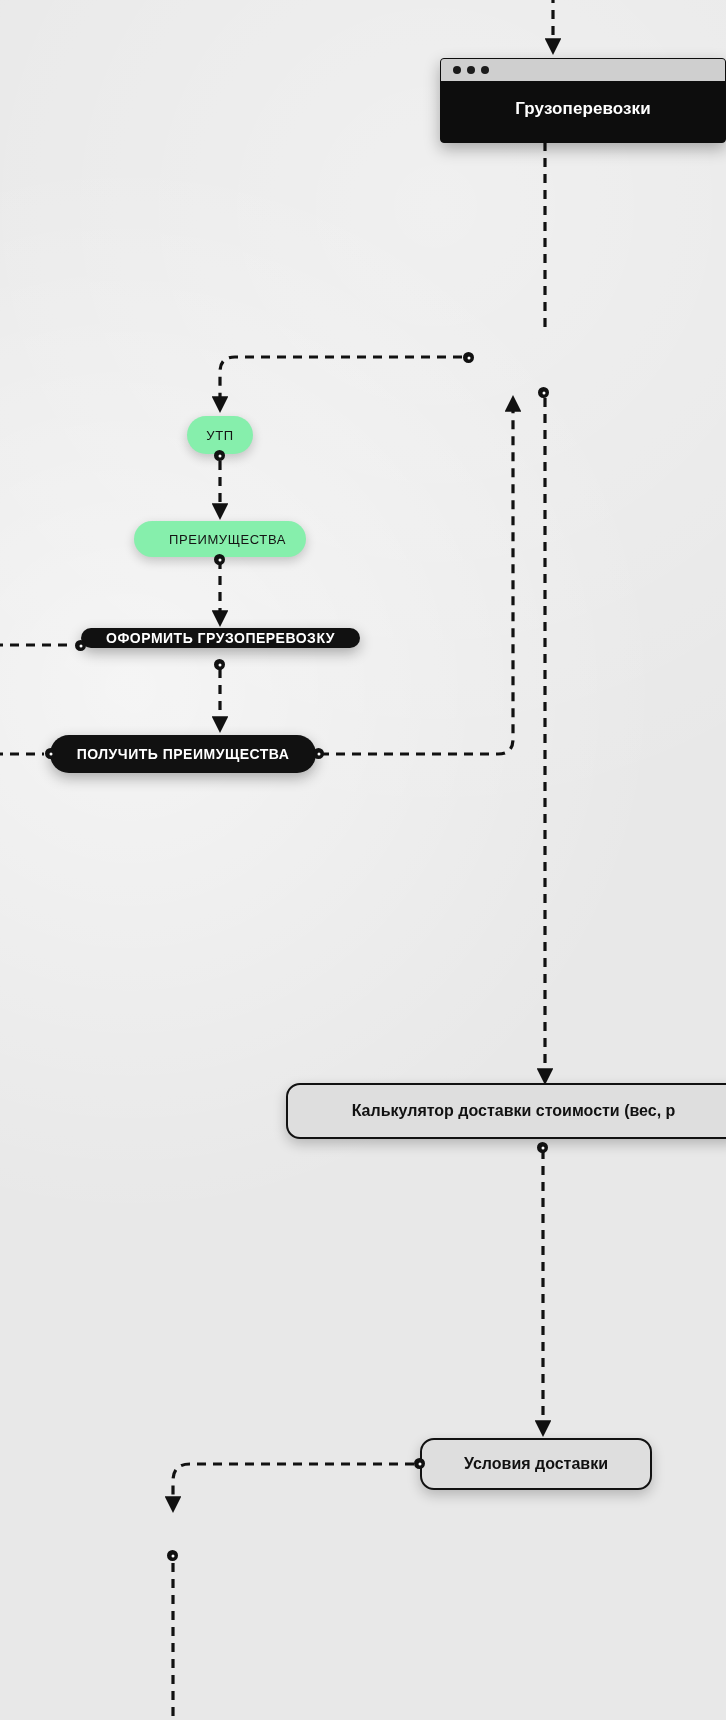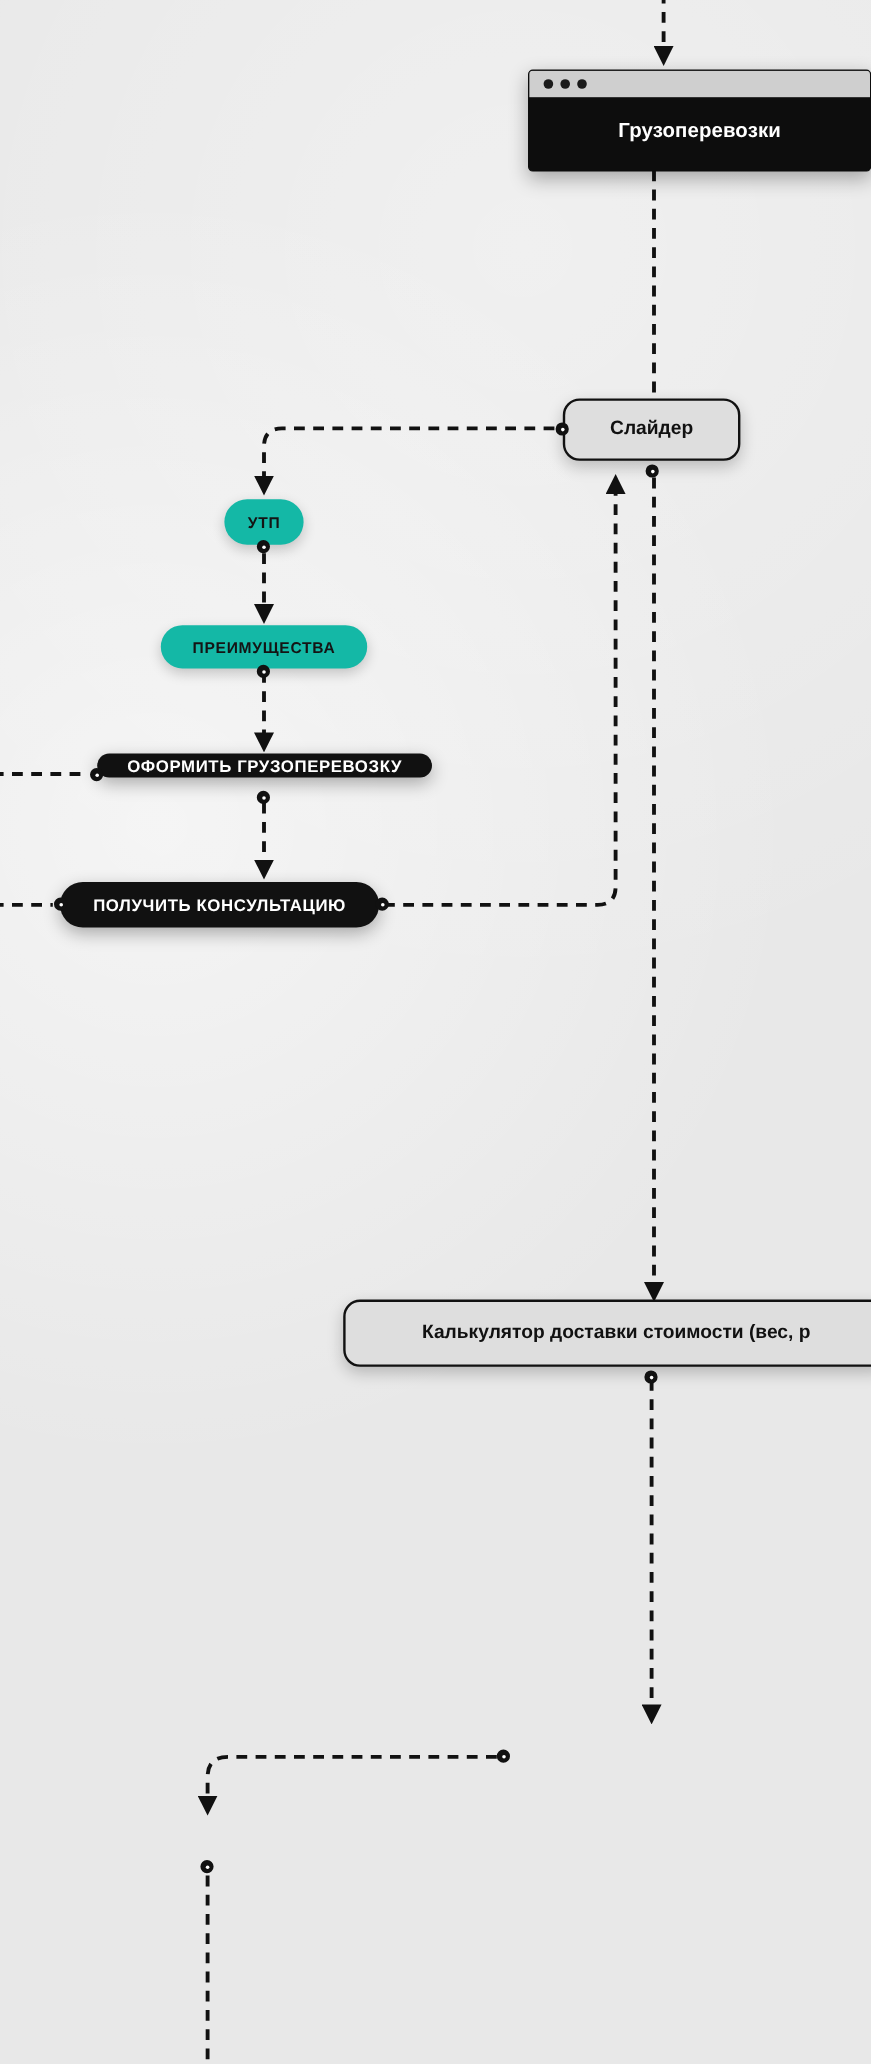--- a/index.html
+++ b/index.html
@@ -94,25 +94,25 @@
     border-radius: 14px;
     color: #111111;
     font-size: 16px;
     font-weight: bold;
     box-shadow: 0 5px 13px rgba(0,0,0,0.22);
     padding: 0 18px;
   }
 
   
   .node-white {
-    background: #14b8a6;
+    background: #86efac;
     border-radius: 999px;
     color: #141414;
     font-size: 13px;
-    font-weight: bold;
+    font-weight: normal;
     letter-spacing: 0.6px;
     box-shadow: 0 4px 11px rgba(0,0,0,0.20);
     padding: 0 20px;
   }
 
   
   .node-black {
     background: #111111;
     border-radius: 999px;
     color: #ffffff;
@@ -190,50 +190,50 @@
 
   <div class="node window-card" style="left:440px; top:58px; width:286px; height:85px;">
     <div class="window-bar">
       <span class="window-dot"></span>
       <span class="window-dot"></span>
       <span class="window-dot"></span>
     </div>
     <div class="window-body">Грузоперевозки</div>
   </div>
 
-  <div class="node node-gray" style="left:469px; top:332px; width:148px; height:52px;">
-    <span>Слайдер</span>
-  </div>
   <span class="handle" style="left:463px; top:352px;"></span>
   <span class="handle" style="left:538px; top:387px;"></span>
 
   <div class="node node-white" style="left:187px; top:416px; width:66px; height:38px;">
     <span>УТП</span>
   </div>
   <span class="handle" style="left:214px; top:450px;"></span>
 
-  <div class="node node-white" style="left:134px; top:521px; width:172px; height:36px;">
+  <div class="node node-white" style="left:134px; top:521px; width:172px; height:36px;justify-content:flex-end;">
     <span>ПРЕИМУЩЕСТВА</span>
   </div>
   <span class="handle" style="left:214px; top:554px;"></span>
 
   <div class="node node-black" style="left:81px; top:628px; width:279px; height:20px;">
     <span>ОФОРМИТЬ ГРУЗОПЕРЕВОЗКУ</span>
   </div>
   <span class="handle" style="left:75px; top:640px;"></span>
   <span class="handle" style="left:214px; top:659px;"></span>
 
   <div class="node node-black" style="left:50px; top:735px; width:266px; height:38px;">
-    <span>ПОЛУЧИТЬ КОНСУЛЬТАЦИЮ</span>
+    <span>ПОЛУЧИТЬ ПРЕИМУЩЕСТВА</span>
   </div>
   <span class="handle" style="left:45px; top:748px;"></span>
   <span class="handle" style="left:313px; top:748px;"></span>
 
   <div class="node node-gray" style="left:286px; top:1083px; width:455px; height:56px; justify-content:center;">
     <span>Калькулятор доставки стоимости (вес, р</span>
   </div>
   <span class="handle" style="left:537px; top:1142px;"></span>
 
+  <div class="node node-gray" style="left:420px; top:1438px; width:232px; height:52px;">
+    <span>Условия доставки</span>
+  </div>
   <span class="handle" style="left:414px; top:1458px;"></span>
 
   <span class="handle" style="left:167px; top:1550px;"></span>
 
 </div>
 
 </body></html>

